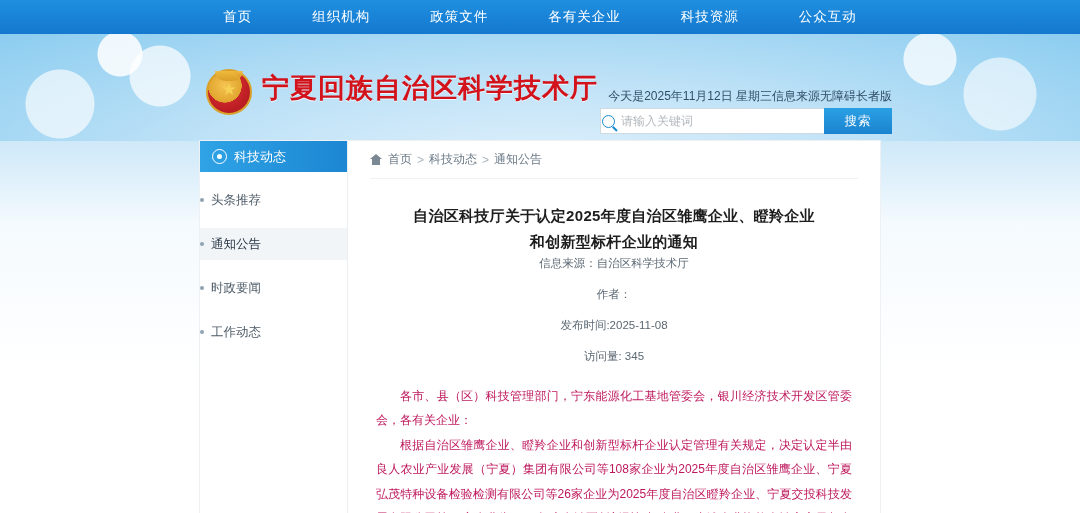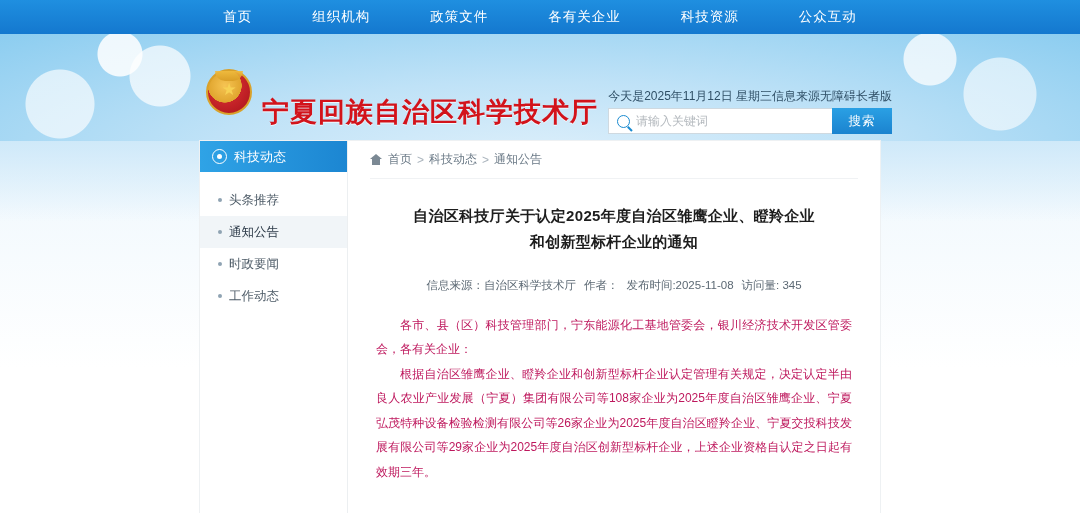--- a/index.html
+++ b/index.html
@@ -79,21 +79,21 @@
   .emblem .ears {
     position: absolute;
     left: 9px; top: 2px;
     width: 28px; height: 10px;
     border-radius: 0 0 14px 14px;
     background: linear-gradient(180deg,#f0bc3f,#d89c24);
     opacity: .9;
   }
   .site-title {
     position: absolute;
-    left: 262px; top: 78px;
+    left: 262px; top: 54px;
     transform: translateY(-50%);
     font-size: 27px;
     font-weight: bold;
     color: #d2131b;
     letter-spacing: 1px;
     text-shadow: 0 1px 0 rgba(255,255,255,.7);
     white-space: nowrap;
   }
   .site-subtitle {
     position: absolute;
@@ -124,21 +124,21 @@
     height: 26px;
   }
   .search-field {
     width: 224px; height: 26px;
     background: #ffffff;
     border: 1px solid #cfd9e0;
     border-right: none;
     display: flex;
     align-items: center;
     gap: 6px;
-    padding: 0 8px;
+    padding: 0 1px;
   }
   .search-icon {
     width: 13px; height: 13px;
     border: 1.6px solid #1b8bd0;
     border-radius: 50%;
     position: relative;
     flex: none;
   }
   .search-icon::after {
     content: "";
@@ -146,21 +146,21 @@
     right: -4px; bottom: -3px;
     width: 6px; height: 1.6px;
     background: #1b8bd0;
     transform: rotate(45deg);
   }
   .search-placeholder {
     font-size: 12px;
     color: #b4b9be;
   }
   .search-btn {
-    width: 60px; height: 26px;
+    width: 68px; height: 26px;
     background: linear-gradient(180deg,#2aa0e4,#1b83cf);
     color: #fff;
     font-size: 12.5px;
     border: none;
     cursor: pointer;
     letter-spacing: 1px;
   }
 
   
   .content-wrap {
@@ -216,24 +216,23 @@
     margin: -2.5px 0 0 -2.5px;
     background: #ffffff;
     border-radius: 50%;
   }
   .sidebar-list { padding: 12px 0 0 0; }
   .sb-item {
     height: 32px;
     display: flex;
     align-items: center;
     gap: 7px;
-    padding-left: 18px;
     font-size: 12.5px;
     color: #4c5a66;
-    margin-bottom: 0;
+    margin-bottom: 12px;
     cursor: pointer;
   }
   .sb-item .dot {
     width: 4px; height: 4px;
     background: #8fa3b3;
     border-radius: 50%;
     flex: none;
   }
   .sb-item.active {
     background: #f1f5f8;
@@ -282,28 +281,28 @@
   .article { padding: 24px 6px 0 6px; }
   .art-title {
     text-align: center;
     font-size: 15px;
     font-weight: bold;
     color: #1d1d1d;
     line-height: 1.75;
     letter-spacing: .3px;
   }
   .art-meta {
-    margin-top: 22px;
     text-align: center;
     font-size: 11.5px;
     color: #5c6974;
     display: flex;
     justify-content: center;
-    gap: 8px;
+    gap: 16px;
     flex-wrap: wrap;
+    flex-direction: column;
   }
   .art-body {
     margin-top: 20px;
     font-size: 12px;
     color: #be185d;
     line-height: 2.05;
     text-align: justify;
   }
   .art-body p { margin: 0; }
   .art-body p.indent { text-indent: 2em; }

